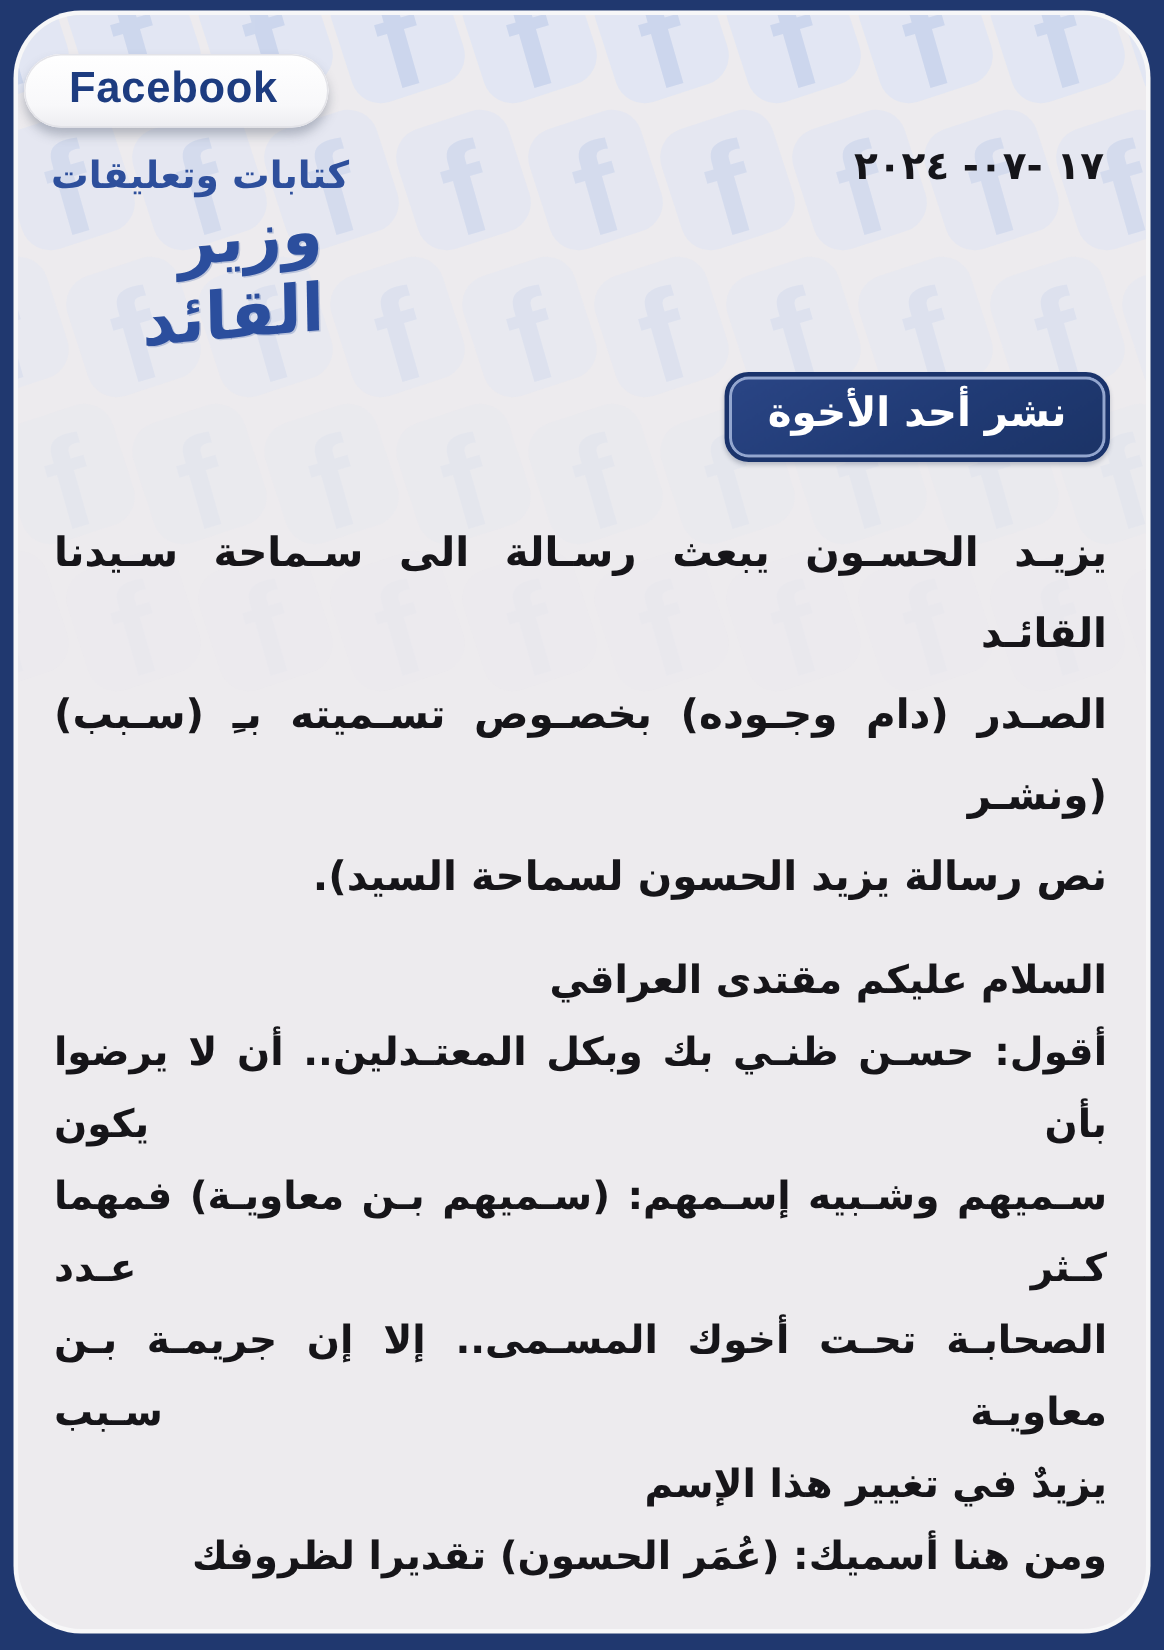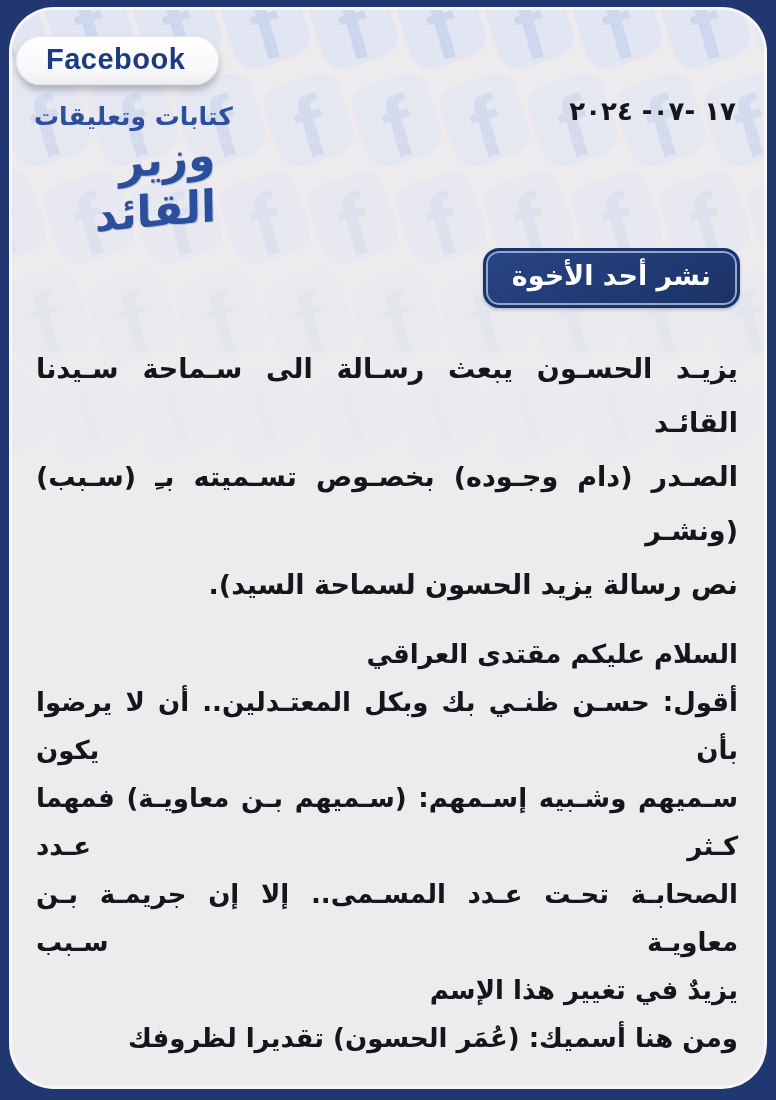--- a/index.html
+++ b/index.html
@@ -186,20 +186,20 @@
       <div class="line full">يزيـد الحسـون يبعث رسـالة الى سـماحة سـيدنا القائـد</div>
       <div class="line full">الصـدر (دام وجـوده) بخصـوص تسـميته بـِ (سـبب) (ونشـر</div>
       <div class="line">نص رسالة يزيد الحسون لسماحة السيد).</div>
     </div>
 
 
     <div class="para para2">
       <div class="line">السلام عليكم مقتدى العراقي</div>
       <div class="line full">أقول: حسـن ظنـي بك وبكل المعتـدلين.. أن لا يرضوا بأن يكون</div>
       <div class="line full">سـميهم وشـبيه إسـمهم: (سـميهم بـن معاويـة) فمهما كـثر عـدد</div>
-      <div class="line full">الصحابـة تحـت عـدد المسـمى.. إلا إن جريمـة بـن معاويـة سـبب</div>
+      <div class="line full">الصحابـة تحـت أخوك المسـمى.. إلا إن جريمـة بـن معاويـة سـبب</div>
       <div class="line">يزيدٌ في تغيير هذا الإسم</div>
       <div class="line">ومن هنا أسميك: (عُمَر الحسون) تقديرا لظروفك</div>
 
     </div>
 
   </div>
 </div>
 
 </body></html>

